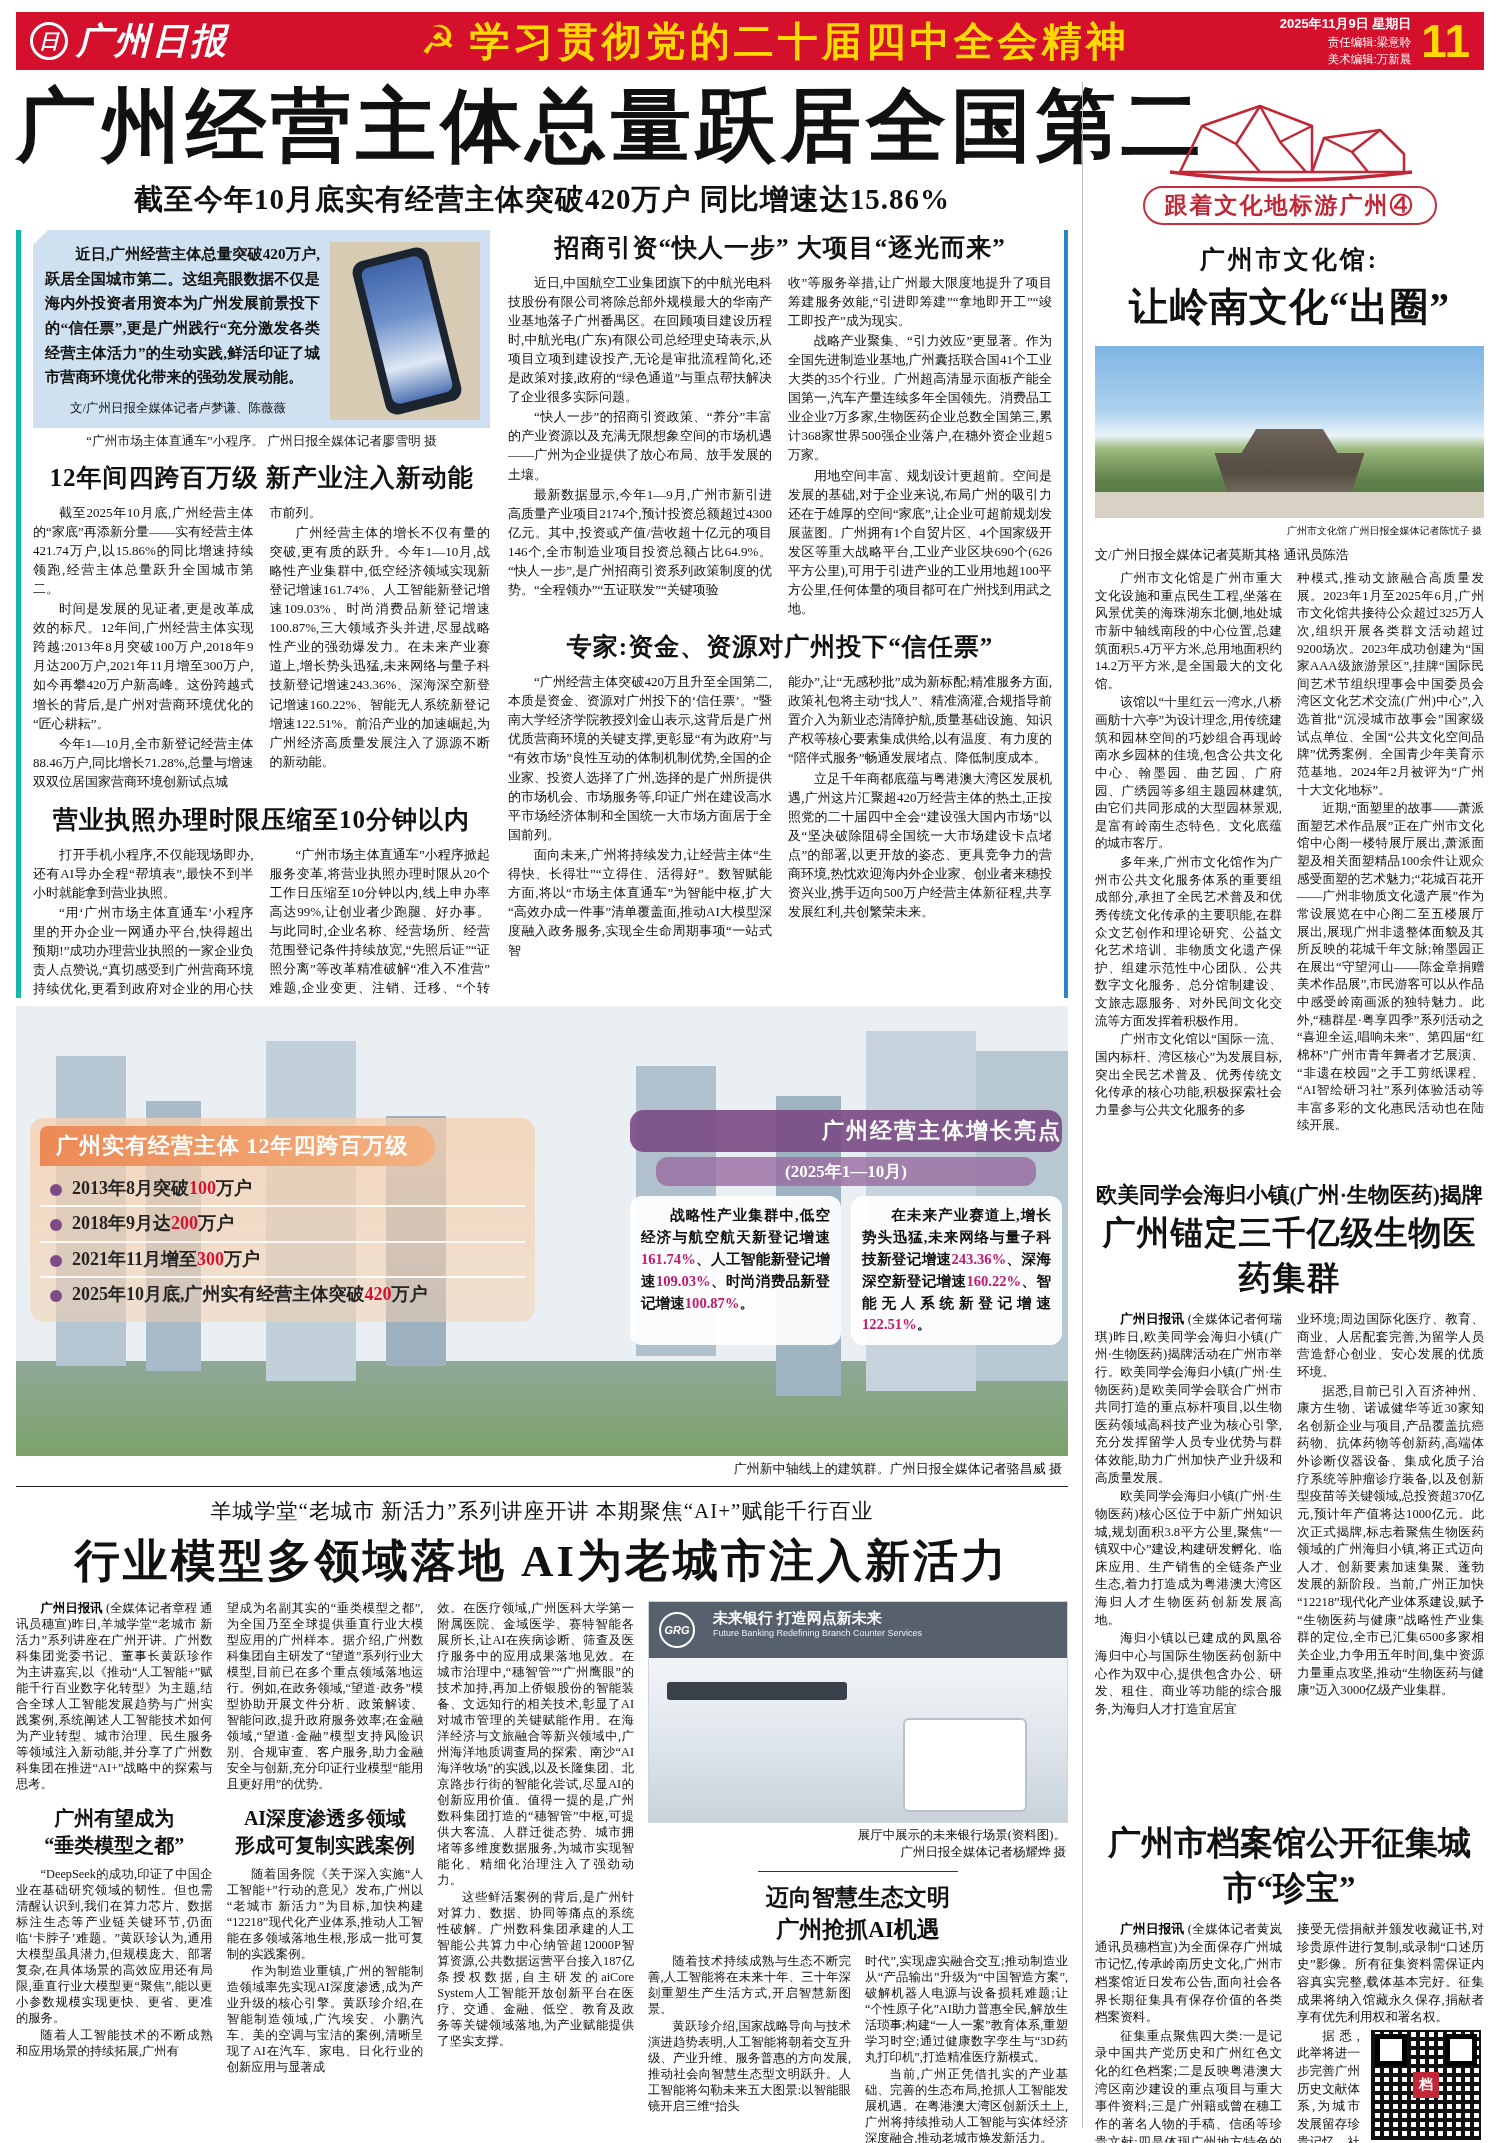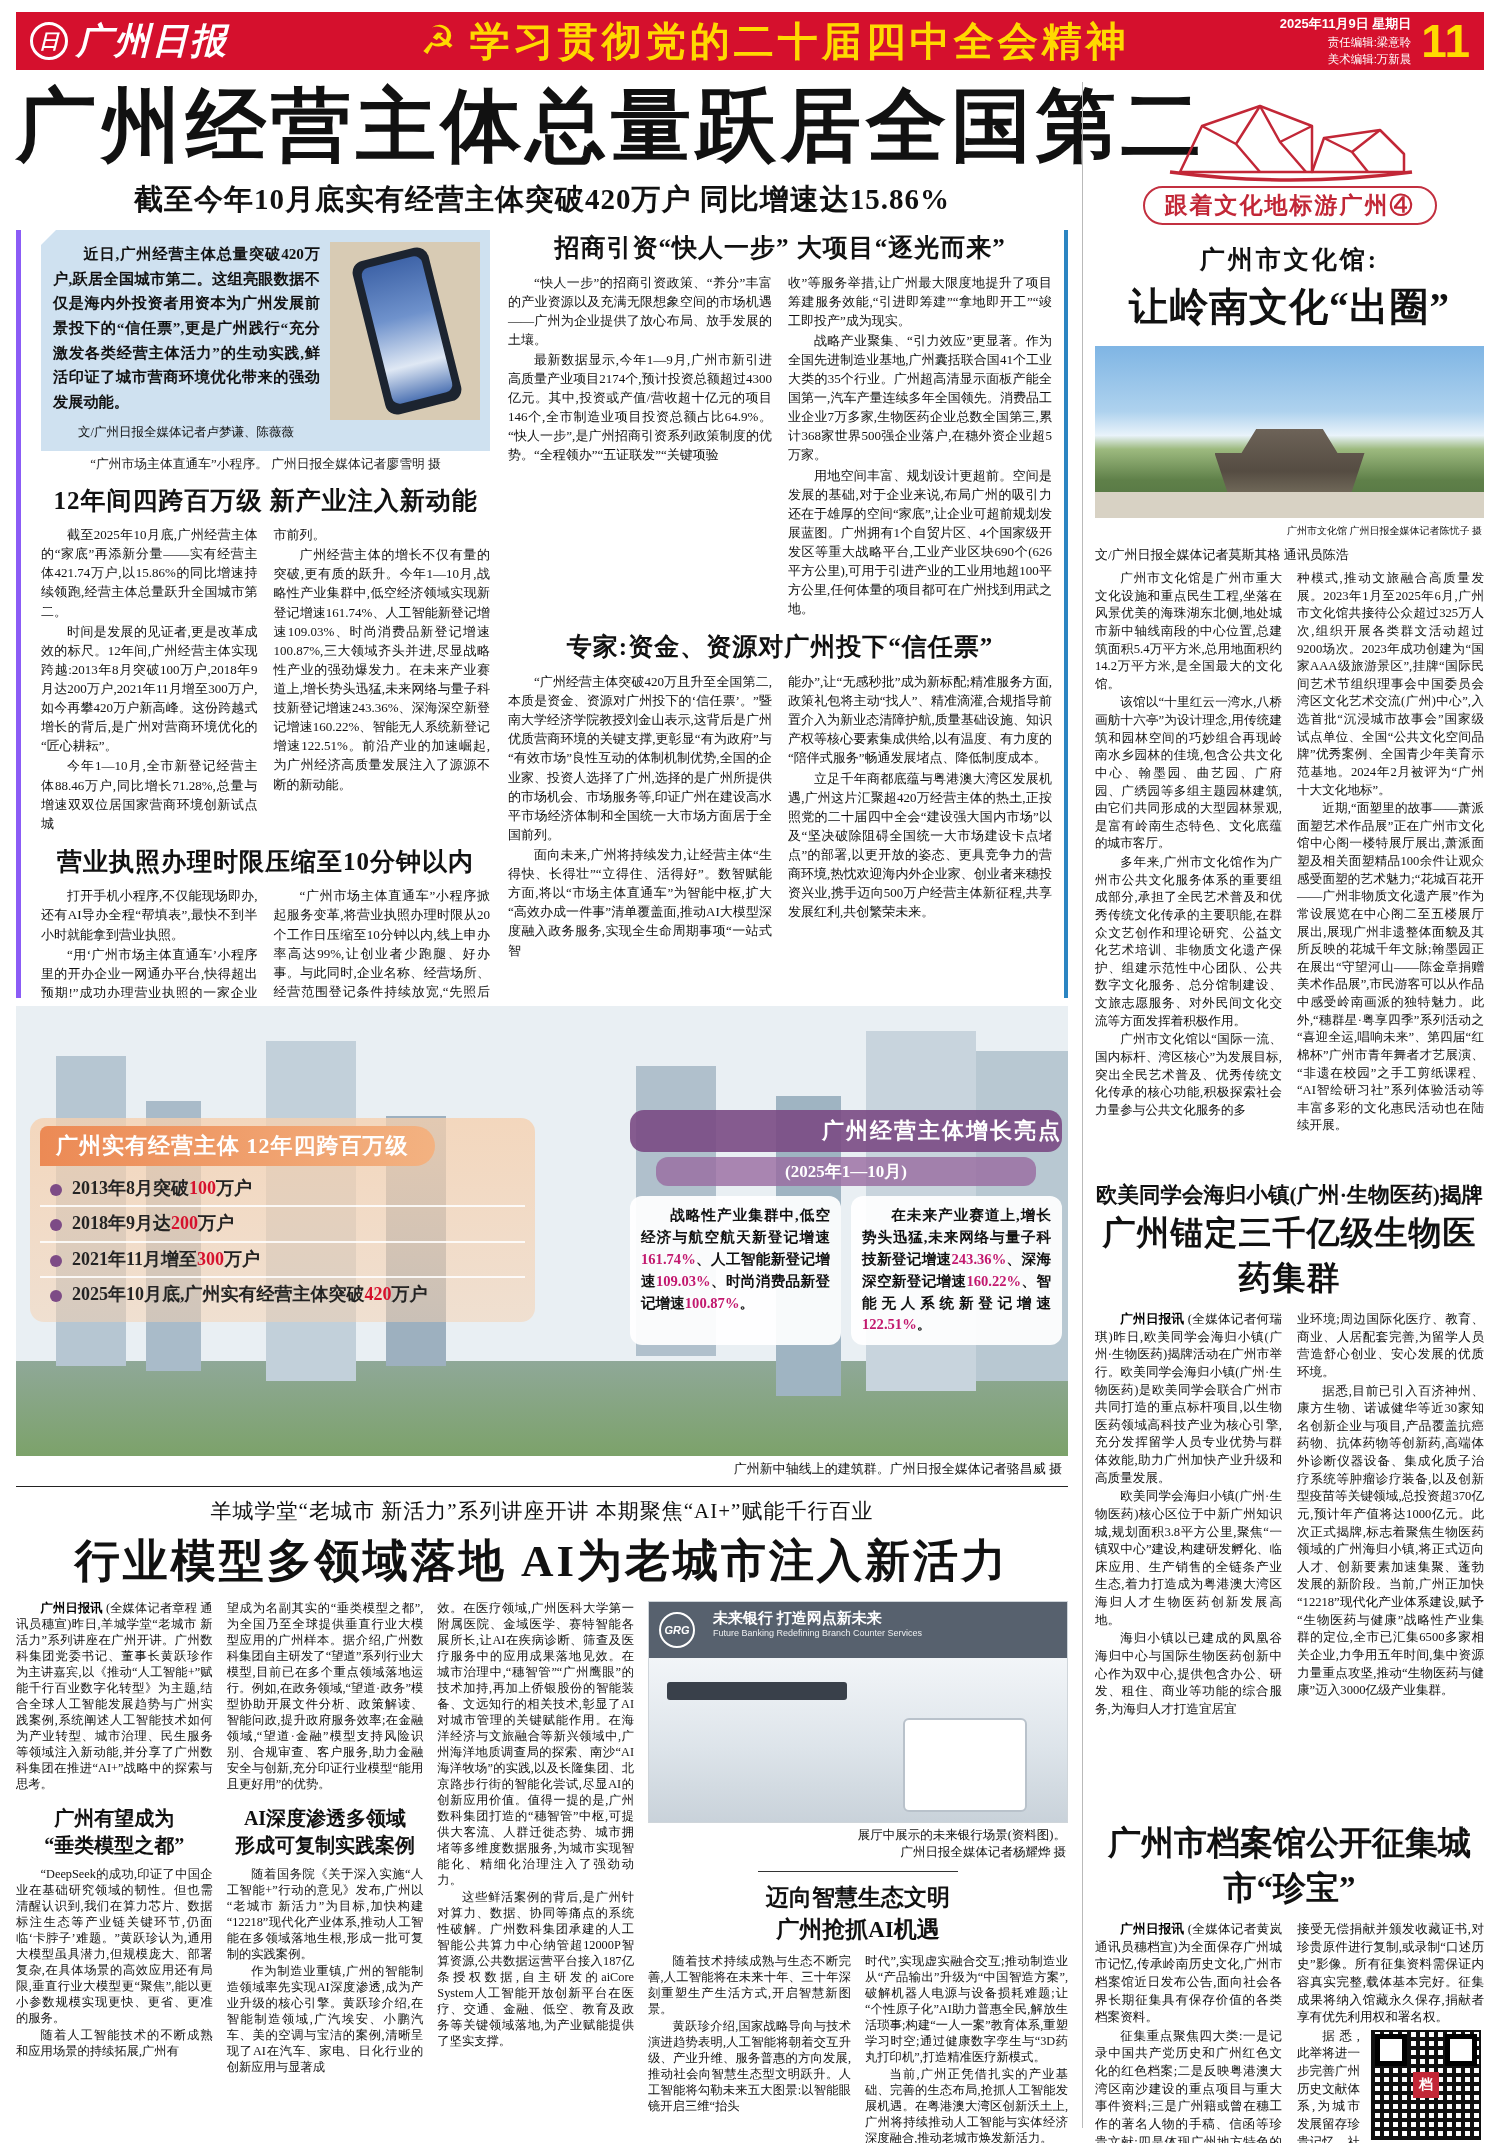--- a/index.html
+++ b/index.html
@@ -27,21 +27,21 @@
   .content{display:flex;margin-top:8px;height:2050px;}
   .main{width:1052px;flex:none;}
   .vdiv{width:1px;background:#b9b9b9;margin:4px 12px 0 14px;flex:none;}
   .sidebar{flex:1;min-width:0;}
 
   
   .main-headline{font-size:80px;font-weight:900;letter-spacing:5px;line-height:1.15;white-space:nowrap;margin:2px 0 0;}
   .main-subhead{font-size:29px;font-weight:700;text-align:center;margin:8px 0 10px;letter-spacing:1px;}
 
   .top-flex{display:flex;height:768px;overflow:hidden;}
-  .top-left{width:474px;flex:none;border-left:5px solid #8b5cf6;padding-left:20px;}
+  .top-left{width:474px;flex:none;border-left:5px solid #14b8a6;padding-left:12px;}
   .top-right{flex:1;min-width:0;padding:0 12px 0 18px;border-right:4px solid #2b85c2;}
 
   .lead-box{background:#cfe1f0;display:flex;gap:10px;padding:12px 10px 8px 12px;position:relative;}
   .lead-box:before{content:"";position:absolute;left:-5px;top:-6px;border-left:26px solid #fff;border-bottom:26px solid transparent;}
   .lead-text{flex:1;font-size:15.2px;font-weight:700;line-height:1.62;}
   .lead-text p{margin:0;text-indent:2em;text-align:justify;}
   .lead-byline{font-size:12.5px;font-weight:400;margin-top:8px;text-indent:2em;}
   .phone-photo{width:150px;height:178px;flex:none;background:#d8cbb4;position:relative;overflow:hidden;}
   .phone-photo .phone{position:absolute;left:38px;top:10px;width:78px;height:158px;background:#1c2430;border-radius:12px;transform:rotate(-14deg);}
   .phone-photo .screen{position:absolute;left:46px;top:18px;width:62px;height:140px;border-radius:8px;transform:rotate(-14deg);
@@ -213,20 +213,21 @@
               <div class="col">
                 <p>“广州市场主体直通车”小程序掀起服务变革,将营业执照办理时限从20个工作日压缩至10分钟以内,线上申办率高达99%,让创业者少跑腿、好办事。与此同时,企业名称、经营场所、经营范围登记条件持续放宽,“先照后证”“证照分离”等改革精准破解“准入不准营”难题,企业变更、注销、迁移、“个转企”等均实现“高效办成一件事”,从“宽进”到“好办”的改革红利,如春雨般滋润着每一户经营主体。在2025年《中国宜居城市30强》评选中,广州位列全国第一。</p>
               </div>
             </div>
         </div>
 
         <div class="top-right">
           <h3 class="sec-head" style="margin-top:2px">招商引资“快人一步” 大项目“逐光而来”</h3>
           <div class="cols">
               <div class="col">
+                <p>近日,中国航空工业集团旗下的中航光电科技股份有限公司将除总部外规模最大的华南产业基地落子广州番禺区。在回顾项目建设历程时,中航光电(广东)有限公司总经理史琦表示,从项目立项到建设投产,无论是审批流程简化,还是政策对接,政府的“绿色通道”与重点帮扶解决了企业很多实际问题。</p>
                 <p>“快人一步”的招商引资政策、“养分”丰富的产业资源以及充满无限想象空间的市场机遇——广州为企业提供了放心布局、放手发展的土壤。</p>
                 <p>最新数据显示,今年1—9月,广州市新引进高质量产业项目2174个,预计投资总额超过4300亿元。其中,投资或产值/营收超十亿元的项目146个,全市制造业项目投资总额占比64.9%。“快人一步”,是广州招商引资系列政策制度的优势。“全程领办”“五证联发”“关键项验</p>
               </div>
               <div class="col">
                 <p class="cont">收”等服务举措,让广州最大限度地提升了项目筹建服务效能,“引进即筹建”“拿地即开工”“竣工即投产”成为现实。</p>
                 <p>战略产业聚集、“引力效应”更显著。作为全国先进制造业基地,广州囊括联合国41个工业大类的35个行业。广州超高清显示面板产能全国第一,汽车产量连续多年全国领先。消费品工业企业7万多家,生物医药企业总数全国第三,累计368家世界500强企业落户,在穗外资企业超5万家。</p>
                 <p>用地空间丰富、规划设计更超前。空间是发展的基础,对于企业来说,布局广州的吸引力还在于雄厚的空间“家底”,让企业可超前规划发展蓝图。广州拥有1个自贸片区、4个国家级开发区等重大战略平台,工业产业区块690个(626平方公里),可用于引进产业的工业用地超100平方公里,任何体量的项目都可在广州找到用武之地。</p>
               </div>
             </div>
 

